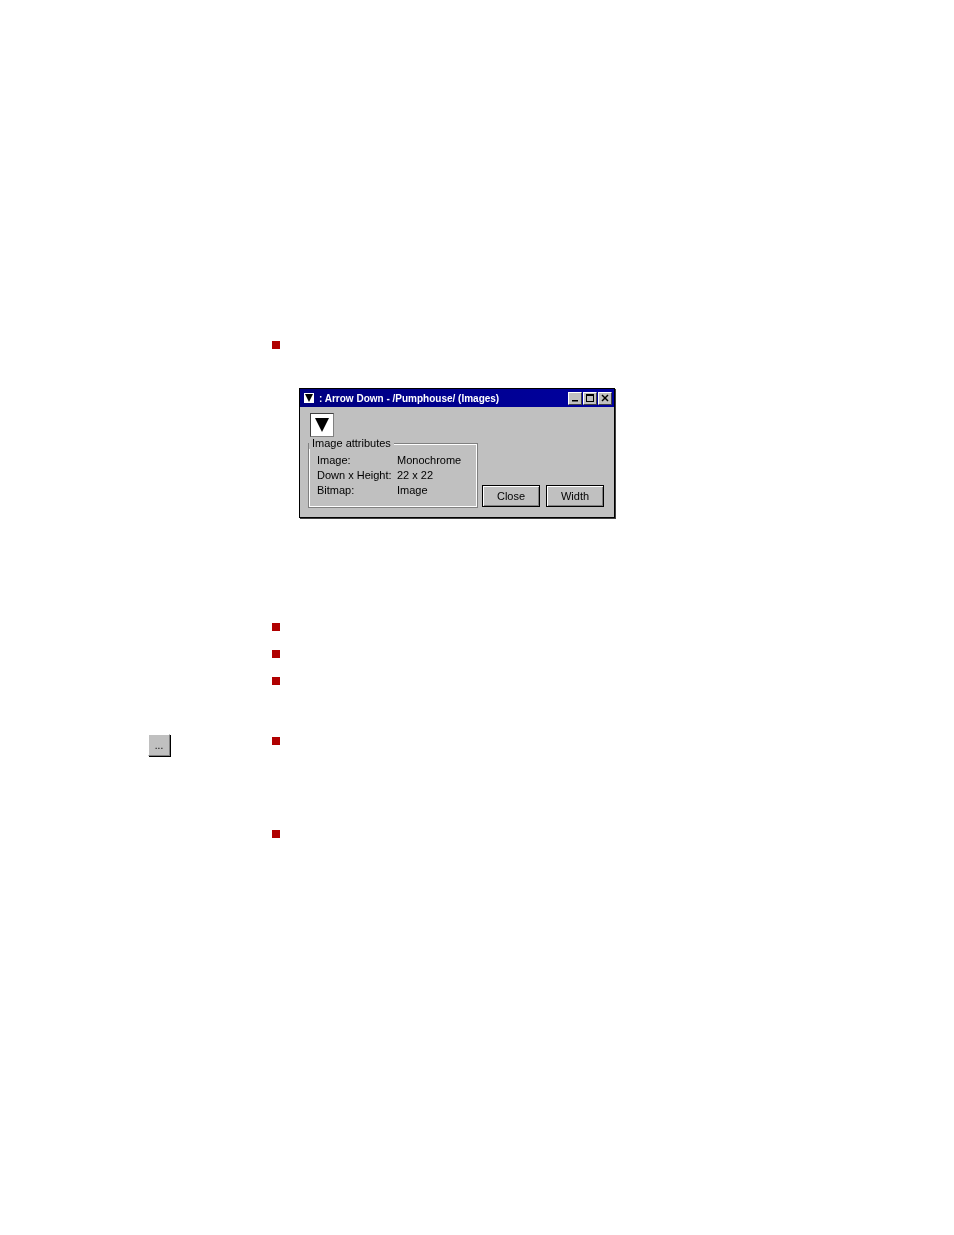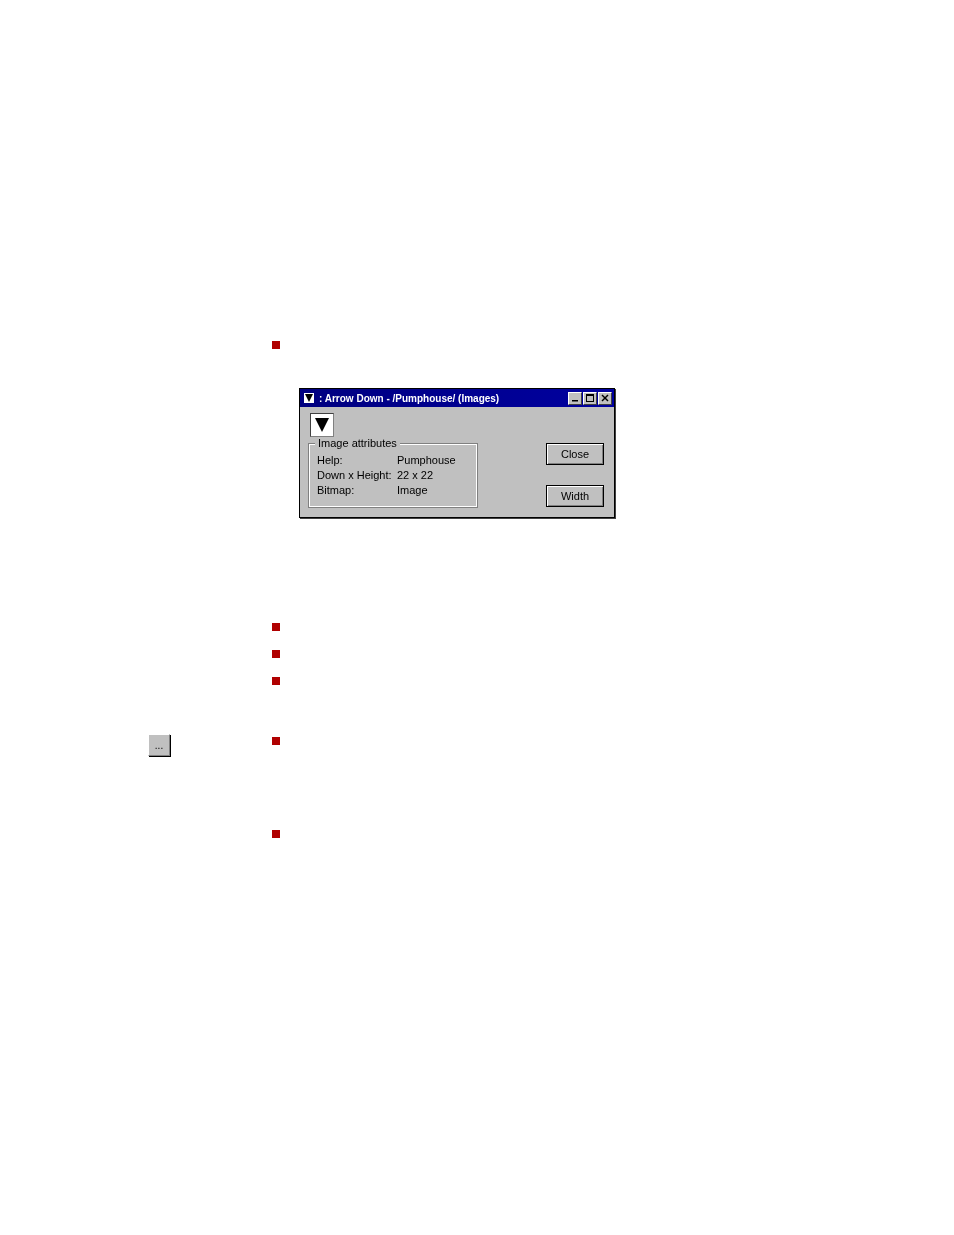--- a/index.html
+++ b/index.html
@@ -116,40 +116,39 @@
   .groupbox {
     position: relative;
     border: 1px solid #808080;
     box-shadow: inset -1px -1px 0 #fff, inset 1px 1px 0 #fff;
     padding: 10px 8px 8px 8px;
     width: 170px;
   }
   .groupbox .legend {
     position: absolute;
     top: -7px;
-    left: 6px;
+    left: 0;
     background: #c0c0c0;
     padding: 0 3px;
     font-size: 11px;
   }
   .kv-row {
     display: flex;
     margin-bottom: 3px;
   }
   .kv-row .k { width: 80px; }
   .kv-row .v { flex: 1; }
 
   
   .btn-row {
     position: absolute;
     right: 10px;
     bottom: 10px;
     display: flex;
-    gap: 20px;
-    flex-direction: column;
+    gap: 6px;
   }
   .btn {
     min-width: 58px;
     height: 22px;
     background: #c0c0c0;
     border: 1px solid #000;
     box-shadow: inset 1px 1px 0 #fff, inset -1px -1px 0 #808080;
     font-size: 11px;
     display: inline-flex;
     align-items: center;
@@ -205,22 +204,22 @@
     <div class="preview">
       <svg width="18" height="18" viewBox="0 0 18 18">
         <rect x="0" y="0" width="18" height="18" fill="#fff"></rect>
         <polygon points="2,2 16,2 9,16" fill="#000"></polygon>
       </svg>
     </div>
 
     <div class="groupbox">
       <span class="legend">Image attributes</span>
       <div class="kv-row">
-        <span class="k">Help:</span>
-        <span class="v">Pumphouse</span>
+        <span class="k">Image:</span>
+        <span class="v">Monochrome</span>
       </div>
       <div class="kv-row">
         <span class="k">Down x Height:</span>
         <span class="v">22 x 22</span>
       </div>
       <div class="kv-row">
         <span class="k">Bitmap:</span>
         <span class="v">Image</span>
       </div>
     </div>

